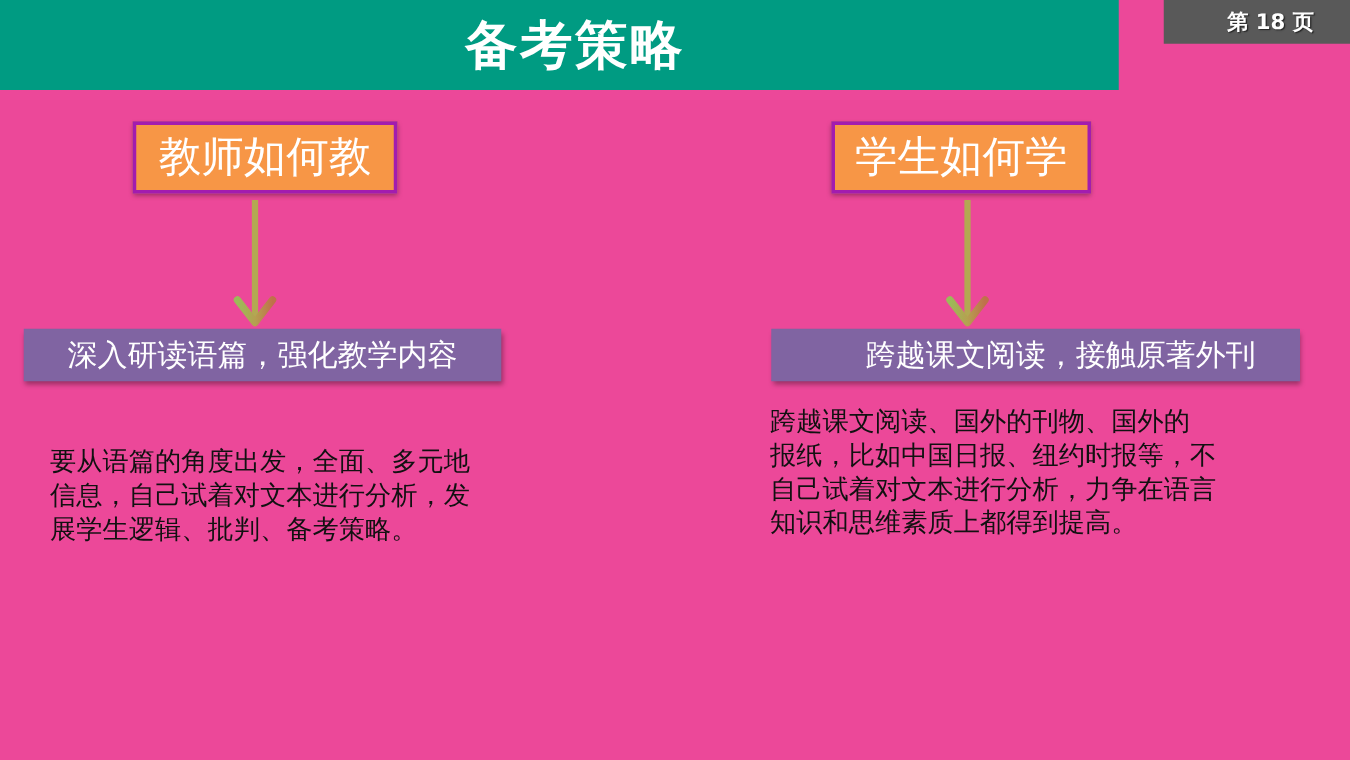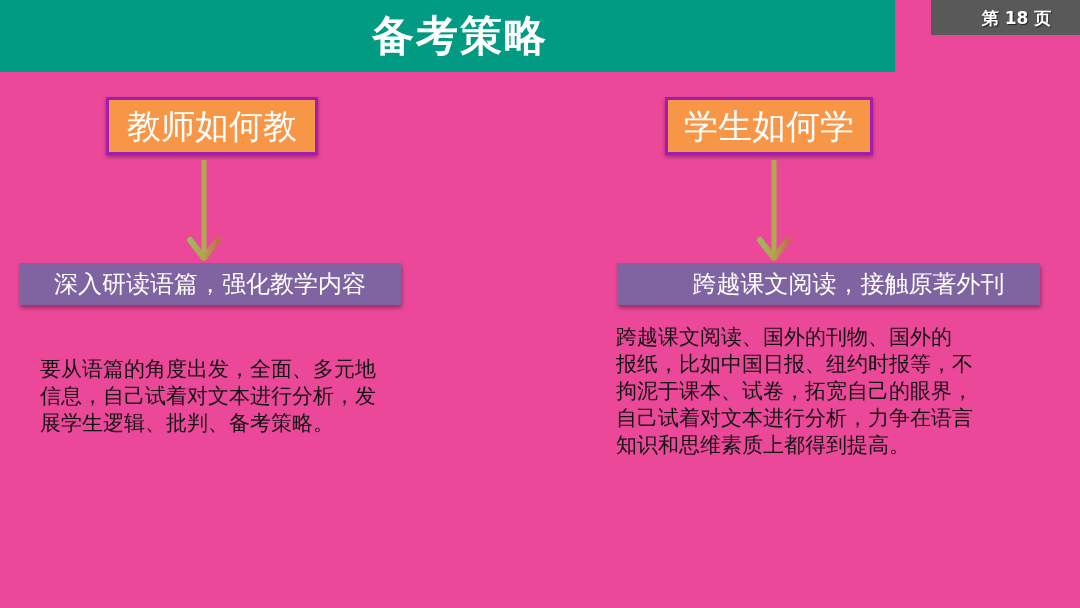--- a/index.html
+++ b/index.html
@@ -136,18 +136,17 @@
     </defs>
     <line x1="20" y1="2" x2="20" y2="100" stroke="#B3A852" stroke-width="5"></line>
     <polyline points="6,82 20,100 34,82" fill="none" stroke="url(#ag2)" stroke-width="6" stroke-linecap="round" stroke-linejoin="round"></polyline>
   </svg>
 
   <div class="purple-box" style="left:617px; top:263px; width:383px;padding-left:40px;">跨越课文阅读，接触原著外刊</div>
 
   <div class="body-text" style="left:616px; top:324px;">
     <span class="line">跨越课文阅读、国外的刊物、国外的</span>
     <span class="line">报纸，比如中国日报、纽约时报等，不</span>
-    <span class="line">拘泥于课本、试卷，拓宽自己的眼界，</span>
     <span class="line">自己试着对文本进行分析，力争在语言</span>
     <span class="line">知识和思维素质上都得到提高。</span>
   </div>
 
 </div>
 
 </body></html>

